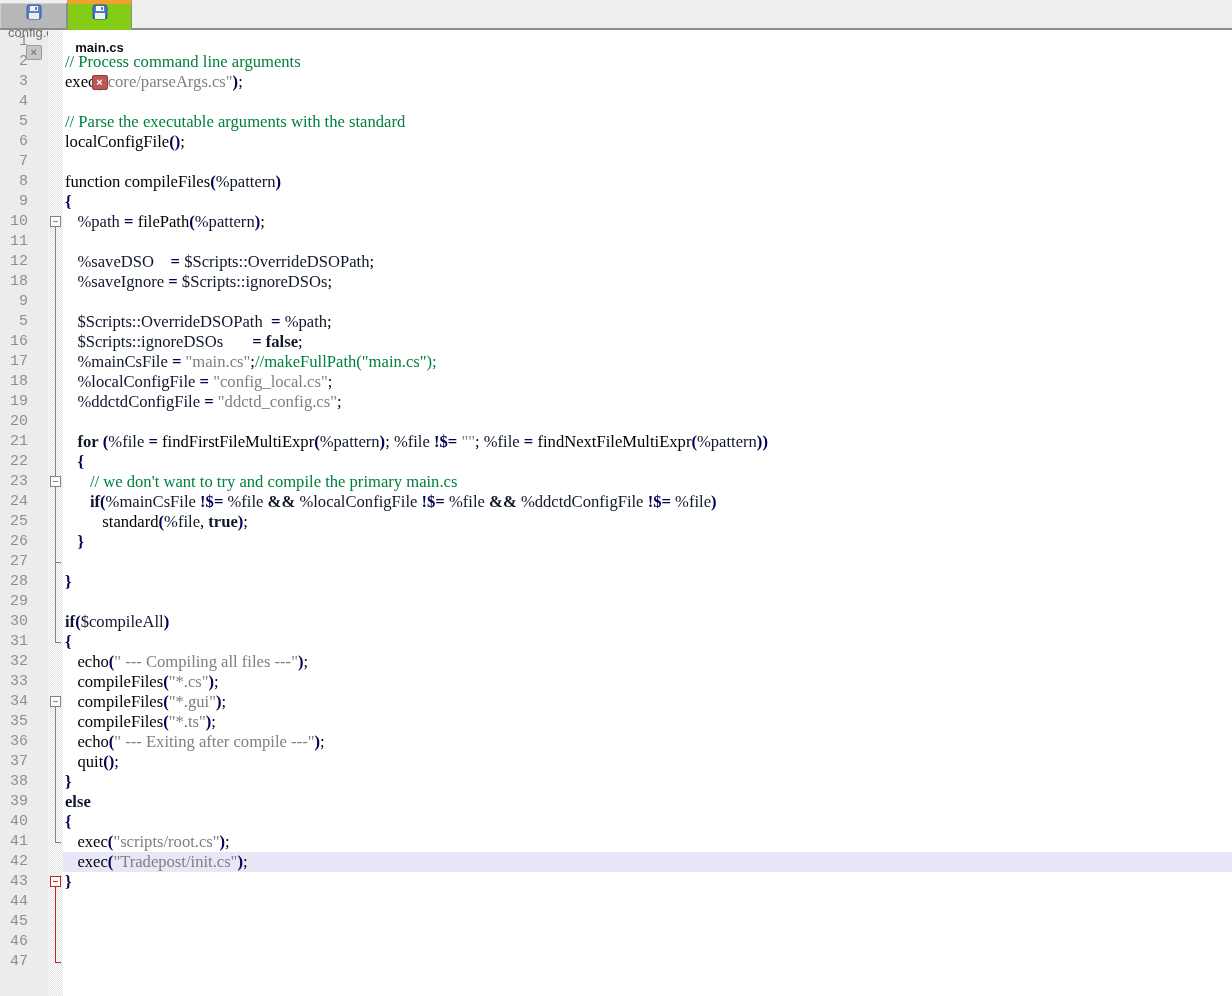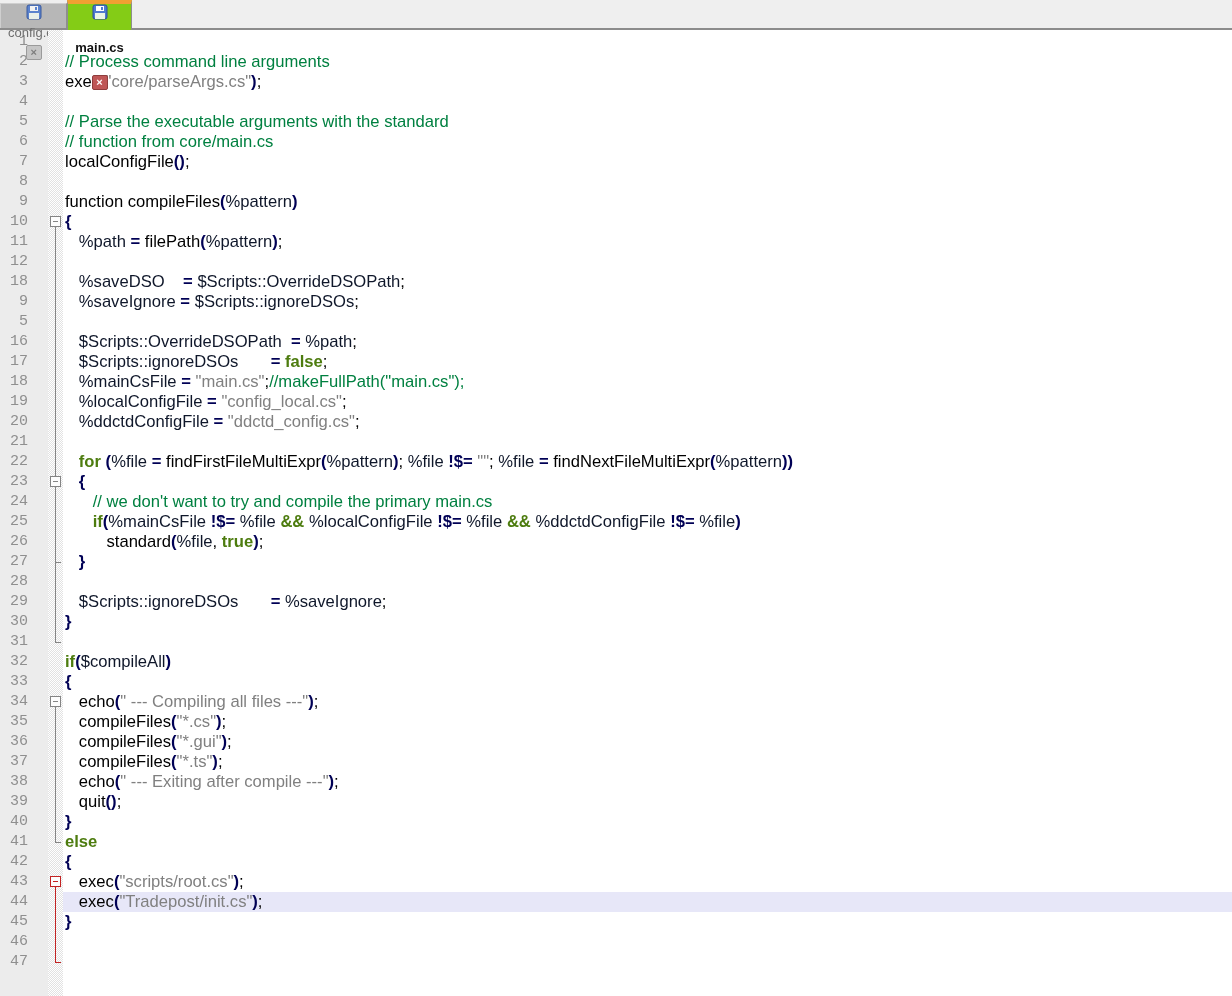--- a/index.html
+++ b/index.html
@@ -25,27 +25,27 @@
       background-image:linear-gradient(45deg,#e2e2e2 25%,transparent 25%,transparent 75%,#e2e2e2 75%),
                        linear-gradient(45deg,#e2e2e2 25%,transparent 25%,transparent 75%,#e2e2e2 75%);
       background-size:2px 2px;background-position:0 0,1px 1px;}
   .fline{position:absolute;width:1px;left:7px;}
   .ffoot{position:absolute;height:1px;left:7px;width:6px;}
   .fbox{position:absolute;left:2px;width:9px;height:9px;background:#fdfdfd;border:1px solid;z-index:2;}
   .fbox i{position:absolute;left:2px;top:4px;width:5px;height:1px;display:block;}
 
   .code{flex:1;padding-top:2px;overflow:hidden;}
   .row{height:20px;line-height:20px;white-space:pre;padding-left:2px;
-       font-family:Liberation Sans, sans-serif;font-size:16.6px;color:#000;}
+       font-family:Liberation Serif, serif;font-size:16.6px;color:#000;}
   .row.cur{background:#e7e7f8;}
   .t-p{color:#000;}
   .t-c{color:#008040;}
   .t-s{color:#808080;}
   .t-v{color:#0f172a;}
-  .t-k{color:#4d7c0f;font-weight:bold;}
+  .t-k{color:#0f172a;font-weight:bold;}
   .t-o{color:#000055;font-weight:bold;}
 </style>
 </head>
 <body>
 
 <div class="tabbar">
   <div class="tab inactive">
     <span class="ficon">
       <svg width="16" height="16" viewBox="0 0 16 16">
         <rect x="1" y="1" width="14" height="14" rx="2" fill="#5b82cd" stroke="#3a5a9e"></rect>
@@ -141,21 +141,20 @@
       <div class="fbox" style="top: 846px; border-color: rgb(194, 34, 34);">
         <i style="background: rgb(194, 34, 34);"></i>
       </div>
     </div>
   <div class="code">
       <div class="row"></div>
       <div class="row"><span class="t-c">// Process command line arguments</span></div>
       <div class="row"><span class="t-p">exec</span><span class="t-o">(</span><span class="t-s">"core/parseArgs.cs"</span><span class="t-o">)</span><span class="t-p">;</span></div>
       <div class="row"></div>
       <div class="row"><span class="t-c">// Parse the executable arguments with the standard</span></div>
-      <div class="row"><span class="t-c">// function from core/main.cs</span></div>
       <div class="row"><span class="t-p">localConfigFile</span><span class="t-o">()</span><span class="t-p">;</span></div>
       <div class="row"></div>
       <div class="row"><span class="t-p">function compileFiles</span><span class="t-o">(</span><span class="t-v">%pattern</span><span class="t-o">)</span></div>
       <div class="row"><span class="t-o">{</span></div>
       <div class="row"><span class="t-p">   </span><span class="t-v">%path</span><span class="t-p"> </span><span class="t-o">=</span><span class="t-p"> filePath</span><span class="t-o">(</span><span class="t-v">%pattern</span><span class="t-o">)</span><span class="t-p">;</span></div>
       <div class="row"></div>
       <div class="row"><span class="t-p">   </span><span class="t-v">%saveDSO</span><span class="t-p">    </span><span class="t-o">=</span><span class="t-p"> </span><span class="t-v">$Scripts::OverrideDSOPath</span><span class="t-p">;</span></div>
       <div class="row"><span class="t-p">   </span><span class="t-v">%saveIgnore</span><span class="t-p"> </span><span class="t-o">=</span><span class="t-p"> </span><span class="t-v">$Scripts::ignoreDSOs</span><span class="t-p">;</span></div>
       <div class="row"></div>
       <div class="row"><span class="t-p">   </span><span class="t-v">$Scripts::OverrideDSOPath</span><span class="t-p">  </span><span class="t-o">=</span><span class="t-p"> </span><span class="t-v">%path</span><span class="t-p">;</span></div>
@@ -164,21 +163,20 @@
       <div class="row"><span class="t-p">   </span><span class="t-v">%localConfigFile</span><span class="t-p"> </span><span class="t-o">=</span><span class="t-p"> </span><span class="t-s">"config_local.cs"</span><span class="t-p">;</span></div>
       <div class="row"><span class="t-p">   </span><span class="t-v">%ddctdConfigFile</span><span class="t-p"> </span><span class="t-o">=</span><span class="t-p"> </span><span class="t-s">"ddctd_config.cs"</span><span class="t-p">;</span></div>
       <div class="row"></div>
       <div class="row"><span class="t-p">   </span><span class="t-k">for</span><span class="t-p"> </span><span class="t-o">(</span><span class="t-v">%file</span><span class="t-p"> </span><span class="t-o">=</span><span class="t-p"> findFirstFileMultiExpr</span><span class="t-o">(</span><span class="t-v">%pattern</span><span class="t-o">)</span><span class="t-p">; </span><span class="t-v">%file</span><span class="t-p"> </span><span class="t-o">!$=</span><span class="t-p"> </span><span class="t-s">""</span><span class="t-p">; </span><span class="t-v">%file</span><span class="t-p"> </span><span class="t-o">=</span><span class="t-p"> findNextFileMultiExpr</span><span class="t-o">(</span><span class="t-v">%pattern</span><span class="t-o">))</span></div>
       <div class="row"><span class="t-p">   </span><span class="t-o">{</span></div>
       <div class="row"><span class="t-p">      </span><span class="t-c">// we don't want to try and compile the primary main.cs</span></div>
       <div class="row"><span class="t-p">      </span><span class="t-k">if</span><span class="t-o">(</span><span class="t-v">%mainCsFile</span><span class="t-p"> </span><span class="t-o">!$=</span><span class="t-p"> </span><span class="t-v">%file</span><span class="t-p"> </span><span class="t-k">&amp;&amp;</span><span class="t-p"> </span><span class="t-v">%localConfigFile</span><span class="t-p"> </span><span class="t-o">!$=</span><span class="t-p"> </span><span class="t-v">%file</span><span class="t-p"> </span><span class="t-k">&amp;&amp;</span><span class="t-p"> </span><span class="t-v">%ddctdConfigFile</span><span class="t-p"> </span><span class="t-o">!$=</span><span class="t-p"> </span><span class="t-v">%file</span><span class="t-o">)</span></div>
       <div class="row"><span class="t-p">         standard</span><span class="t-o">(</span><span class="t-v">%file</span><span class="t-p">, </span><span class="t-k">true</span><span class="t-o">)</span><span class="t-p">;</span></div>
       <div class="row"><span class="t-p">   </span><span class="t-o">}</span></div>
       <div class="row"></div>
-      <div class="row"><span class="t-p">   </span><span class="t-v">$Scripts::ignoreDSOs</span><span class="t-p">       </span><span class="t-o">=</span><span class="t-p"> </span><span class="t-v">%saveIgnore</span><span class="t-p">;</span></div>
       <div class="row"><span class="t-o">}</span></div>
       <div class="row"></div>
       <div class="row"><span class="t-k">if</span><span class="t-o">(</span><span class="t-v">$compileAll</span><span class="t-o">)</span></div>
       <div class="row"><span class="t-o">{</span></div>
       <div class="row"><span class="t-p">   echo</span><span class="t-o">(</span><span class="t-s">" --- Compiling all files ---"</span><span class="t-o">)</span><span class="t-p">;</span></div>
       <div class="row"><span class="t-p">   compileFiles</span><span class="t-o">(</span><span class="t-s">"*.cs"</span><span class="t-o">)</span><span class="t-p">;</span></div>
       <div class="row"><span class="t-p">   compileFiles</span><span class="t-o">(</span><span class="t-s">"*.gui"</span><span class="t-o">)</span><span class="t-p">;</span></div>
       <div class="row"><span class="t-p">   compileFiles</span><span class="t-o">(</span><span class="t-s">"*.ts"</span><span class="t-o">)</span><span class="t-p">;</span></div>
       <div class="row"><span class="t-p">   echo</span><span class="t-o">(</span><span class="t-s">" --- Exiting after compile ---"</span><span class="t-o">)</span><span class="t-p">;</span></div>
       <div class="row"><span class="t-p">   quit</span><span class="t-o">()</span><span class="t-p">;</span></div>

